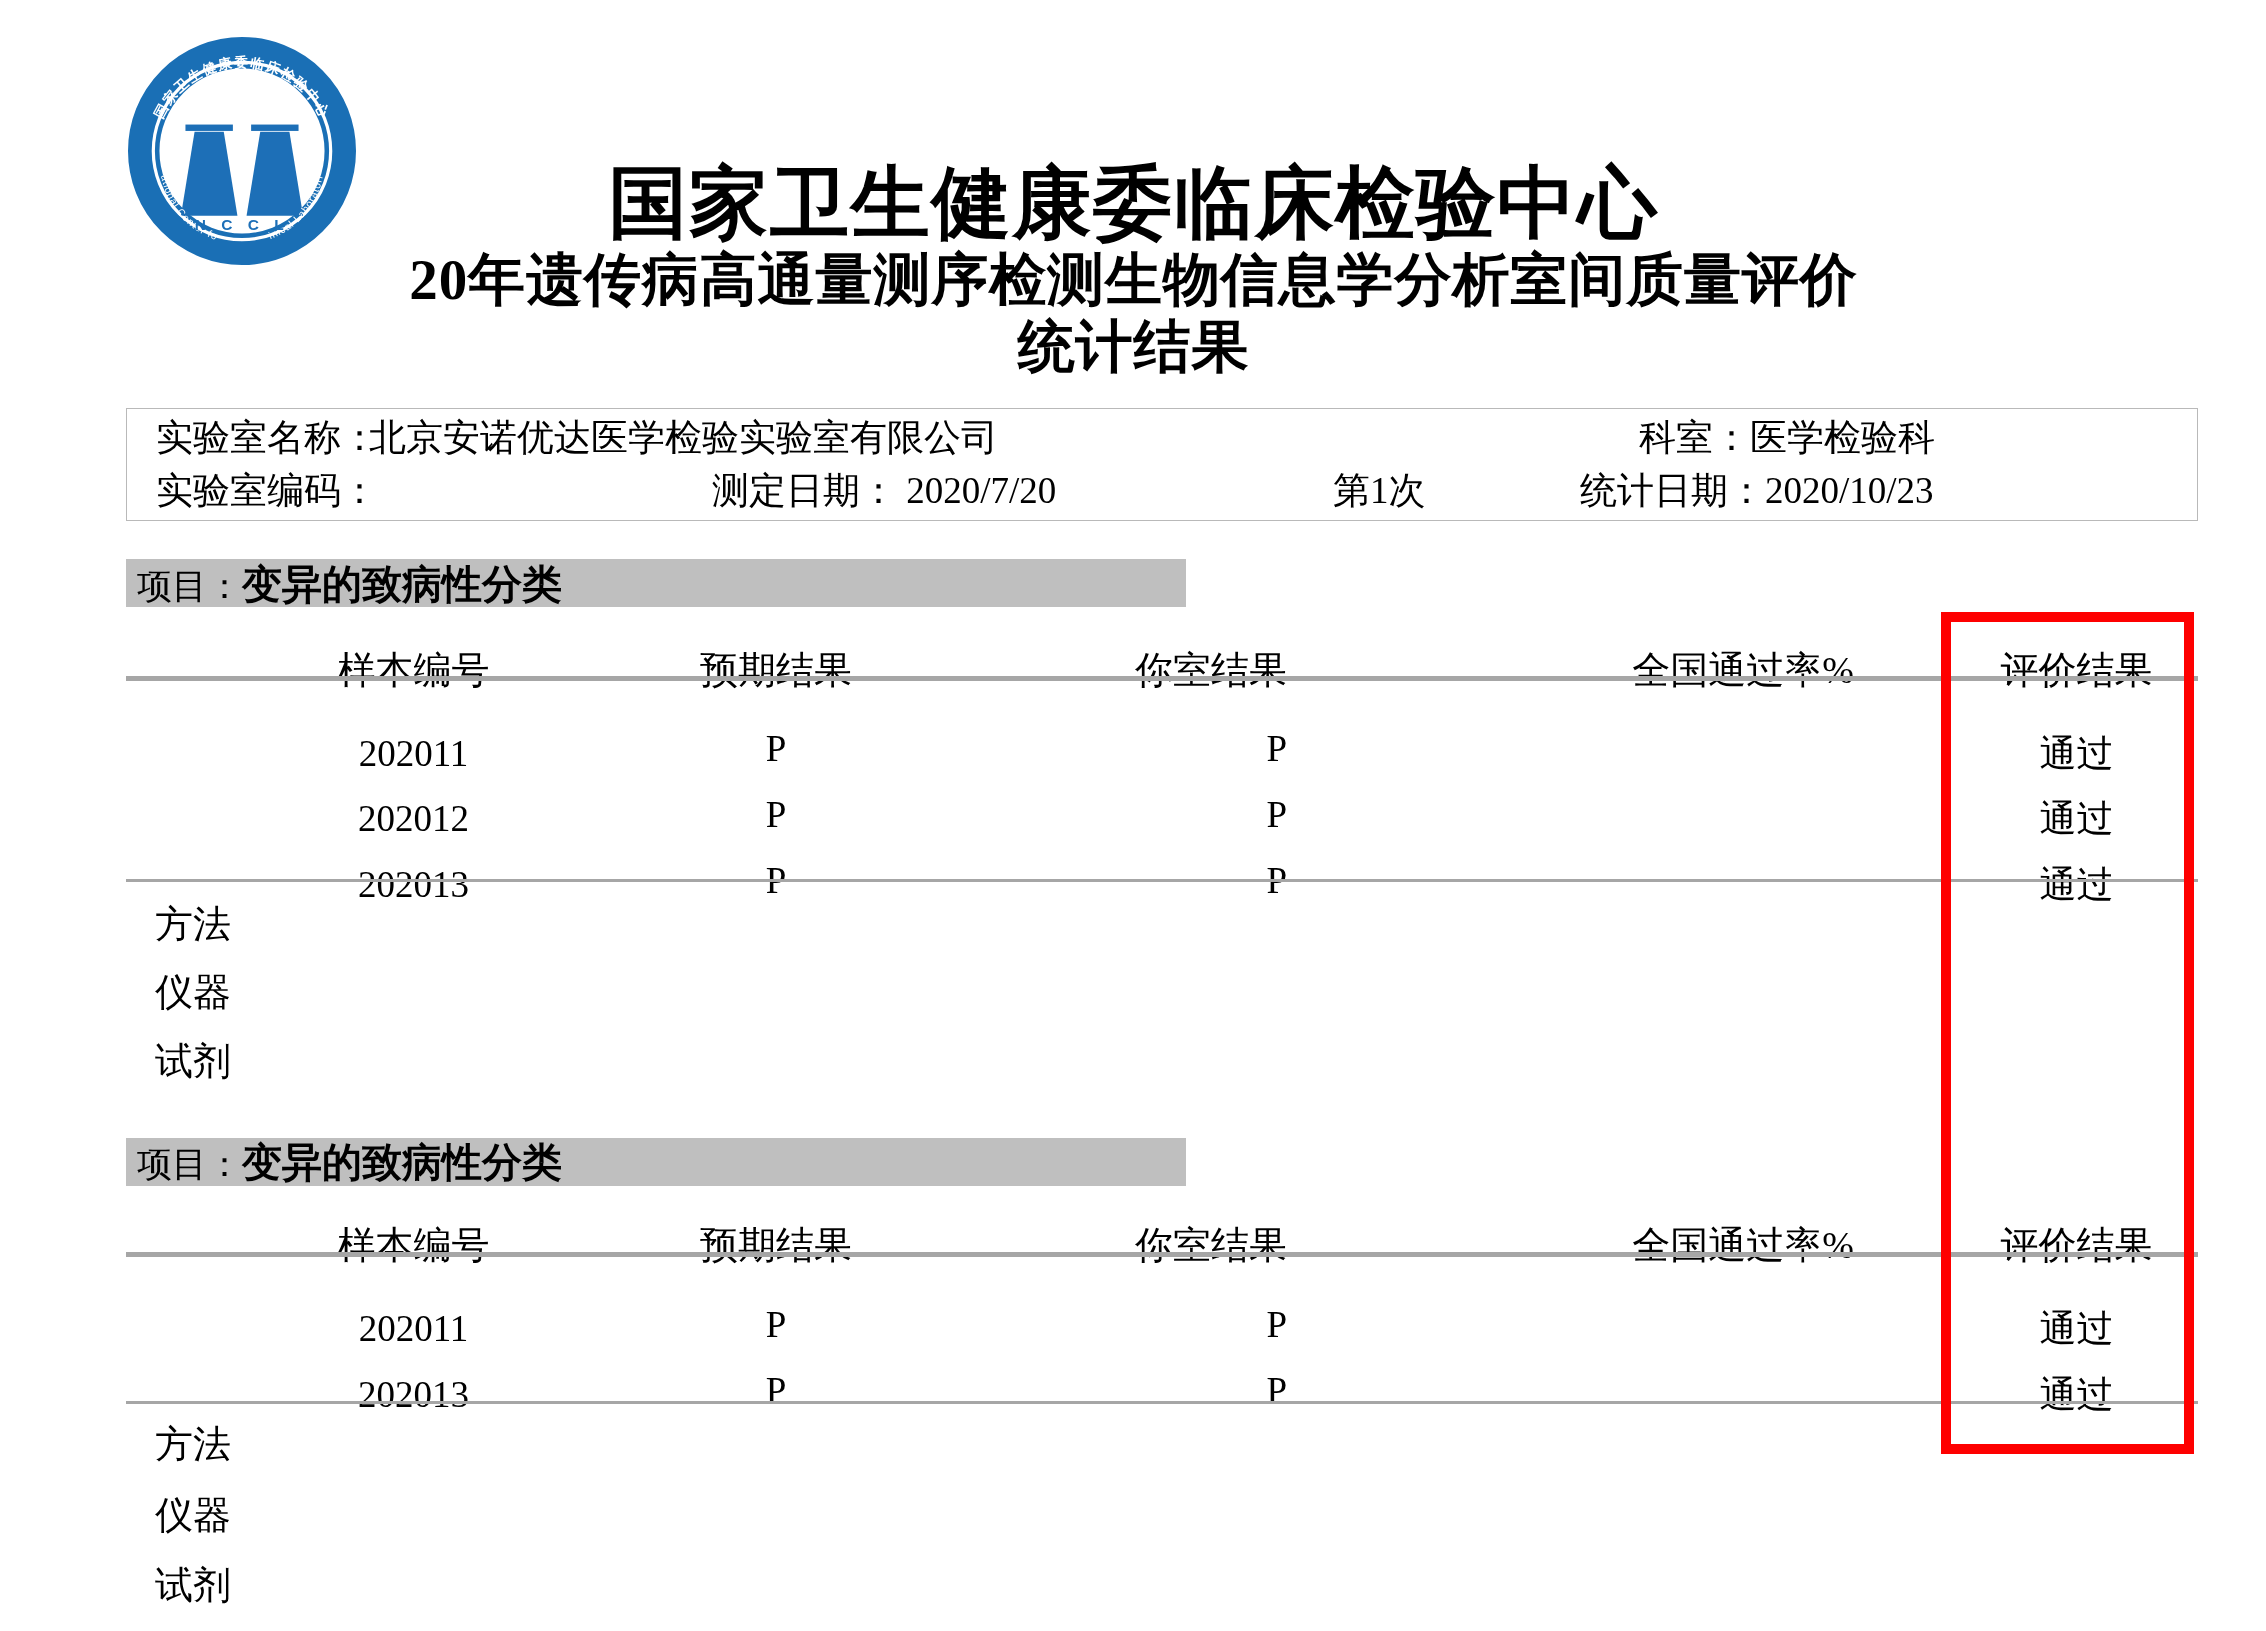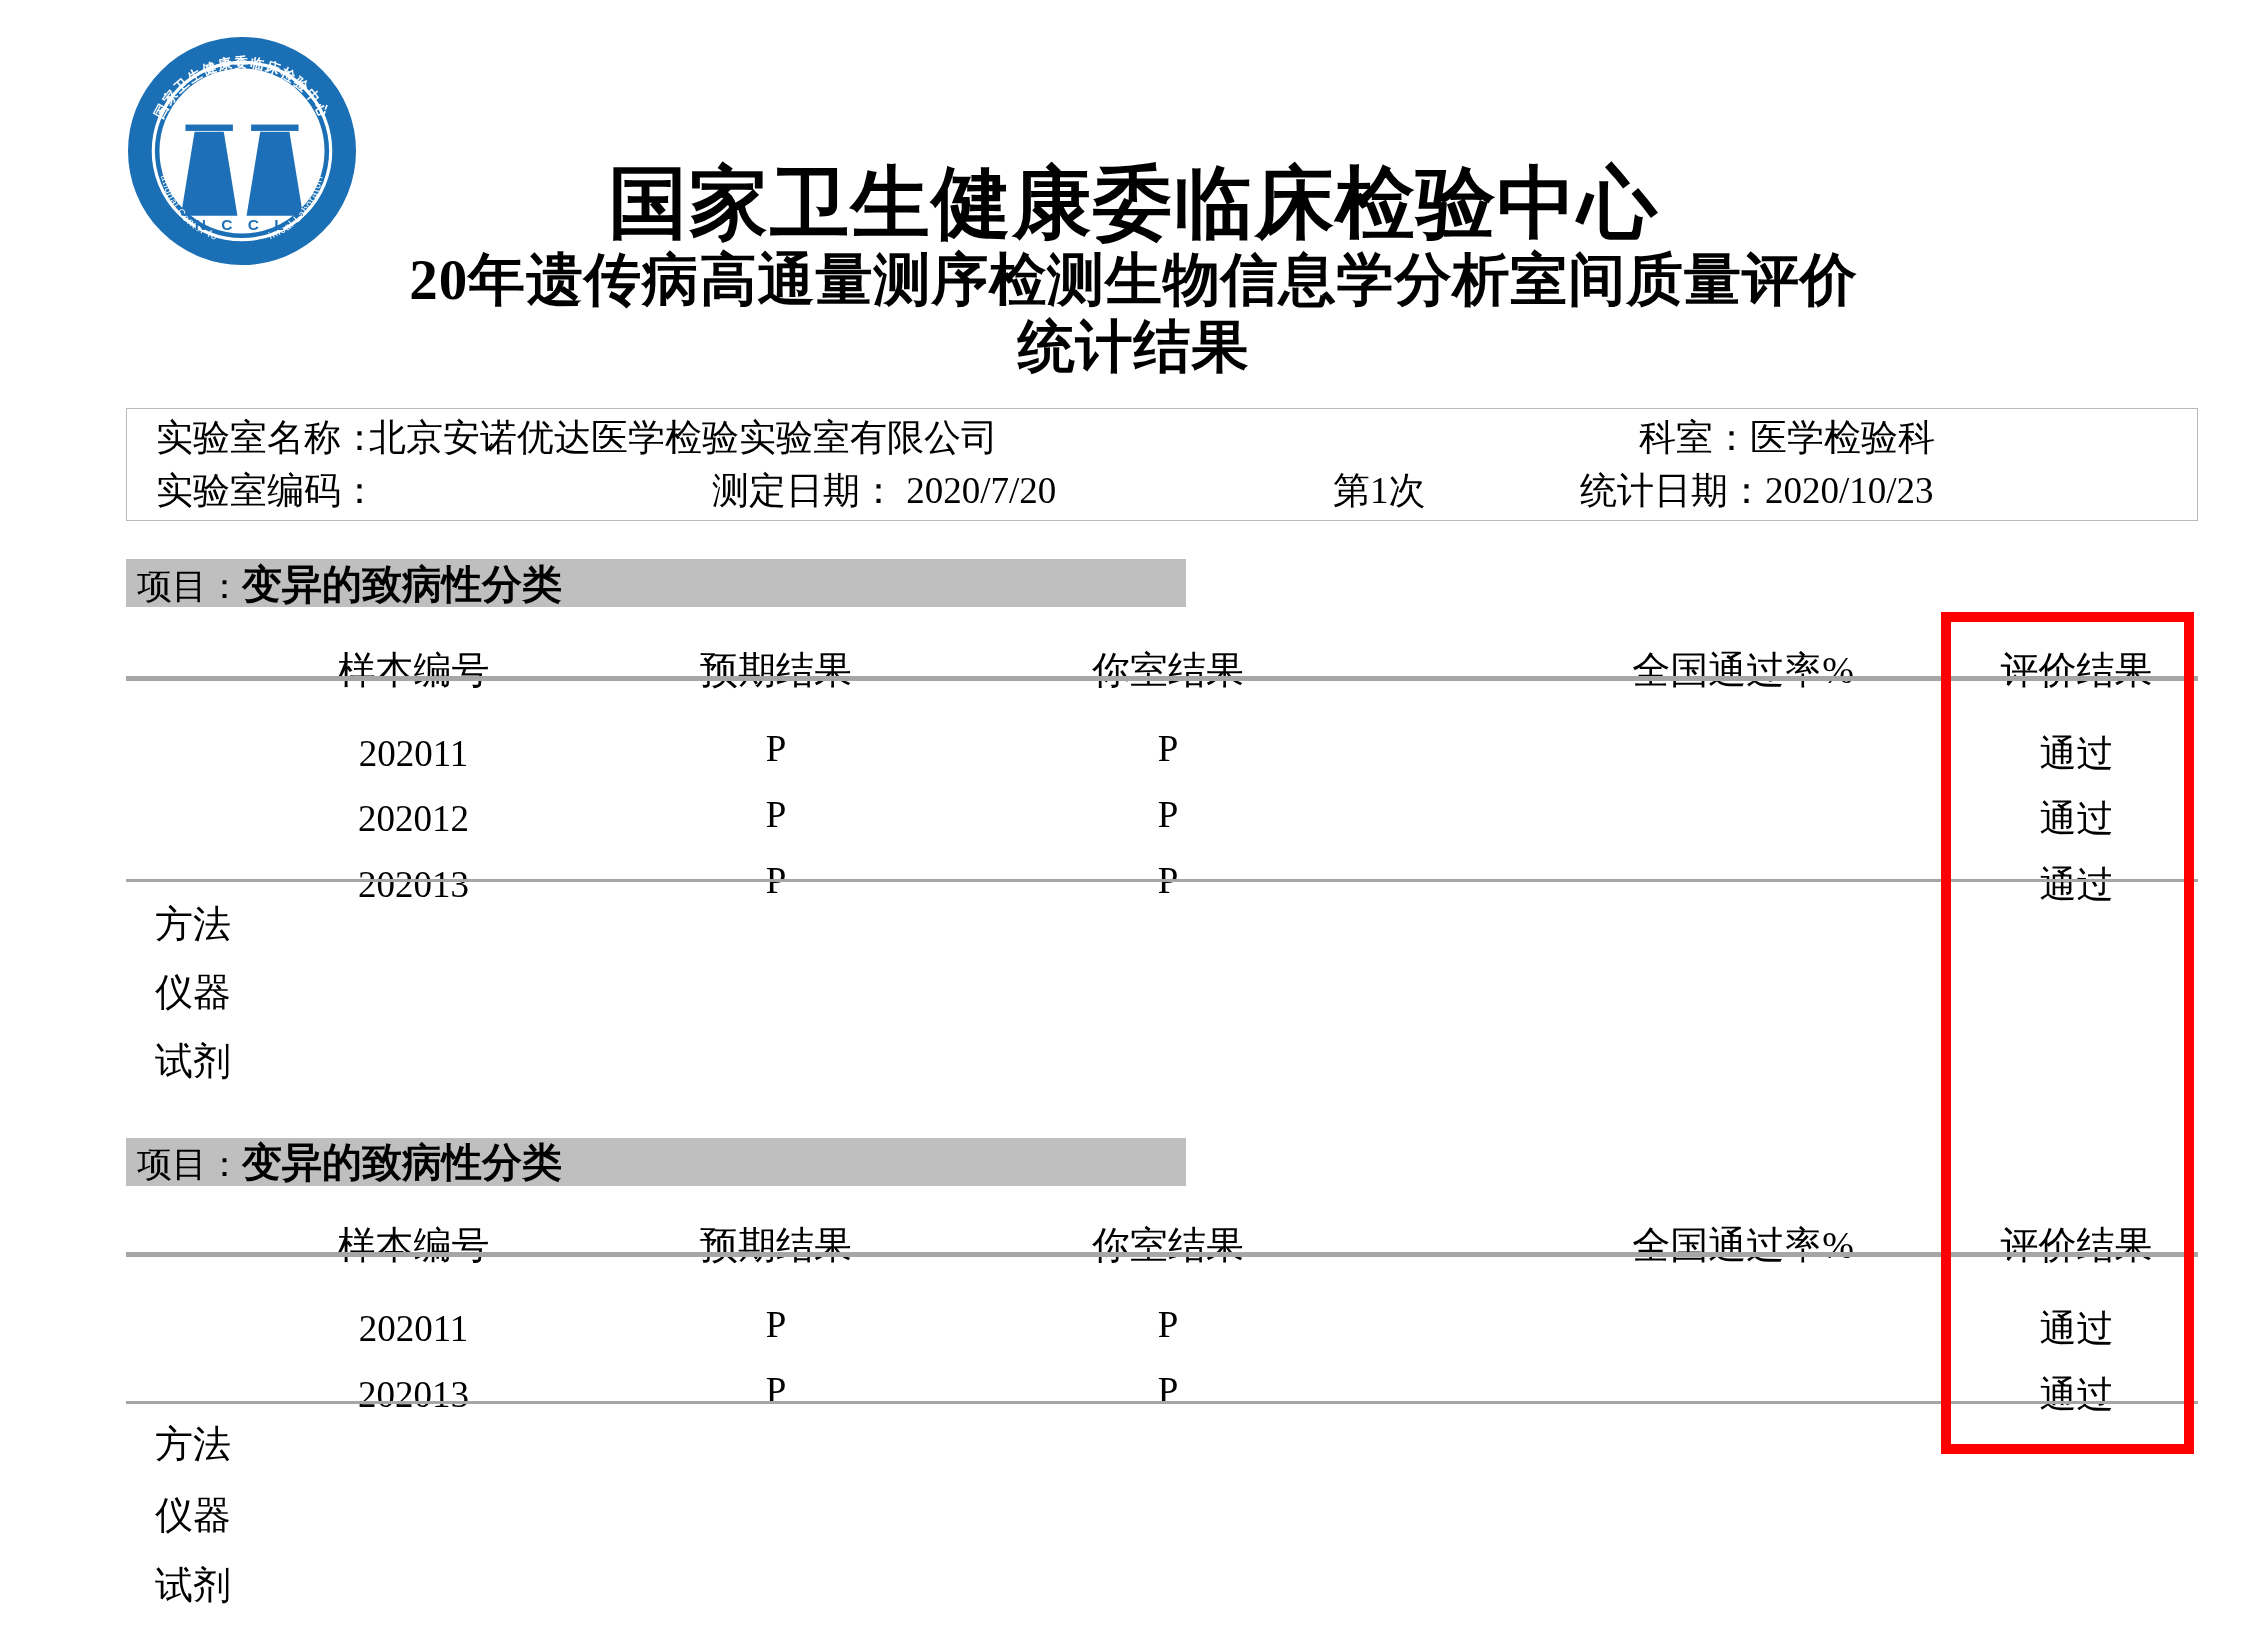--- a/index.html
+++ b/index.html
@@ -140,21 +140,21 @@
   .cell {
     position: absolute;
     font-size: 37px;
     line-height: 1;
     white-space: nowrap;
     text-align: center;
     margin-top: 22px;
   }
   .c-sample  { left: 155px;  width: 265px; }
   .c-expect  { left: 531px;  width: 238px; }
-  .c-yours   { left: 923px; width: 238px; }
+  .c-yours   { left: 923px; width: 238px; text-align: right; }
   .c-natl    { left: 1425px; width: 384px; }
   .c-eval    { left: 1827px; width: 247px; }
   .th { font-size: 38px; }
   .td { font-size: 37px; }
   .mono-val { font-family: "Liberation Serif", "DejaVu Serif", serif; }
 
   .mir-label {
     position: absolute;
     left: 155px;
     font-size: 38px;

